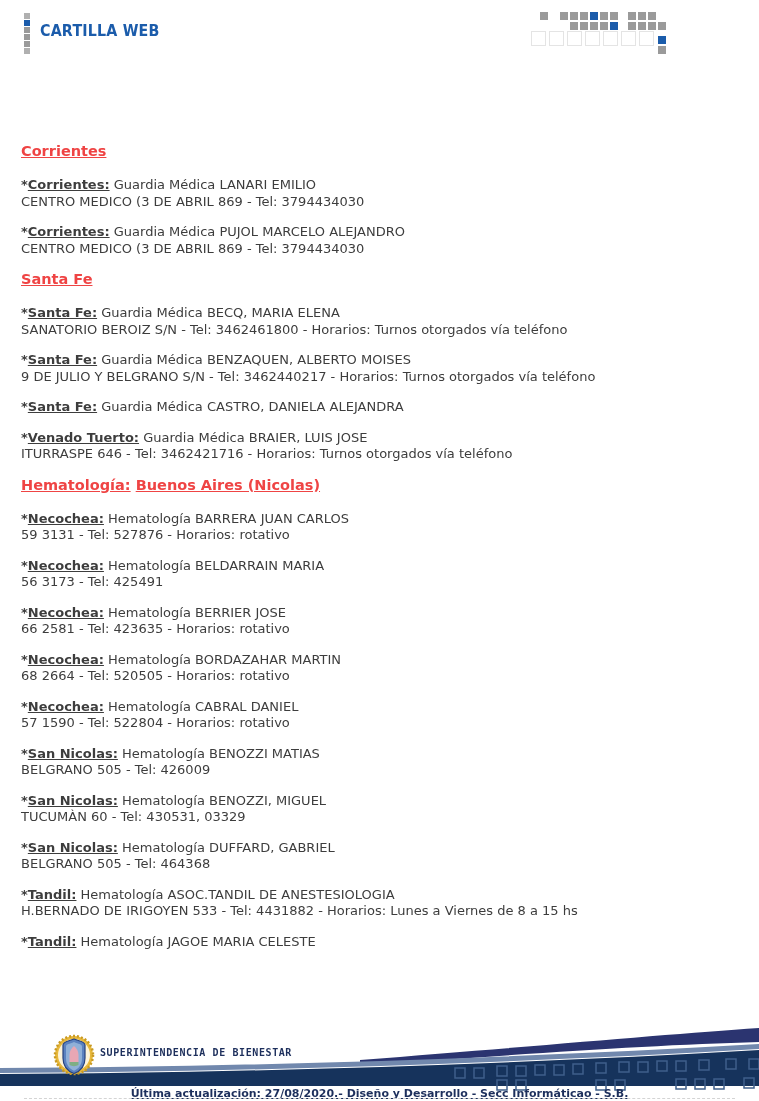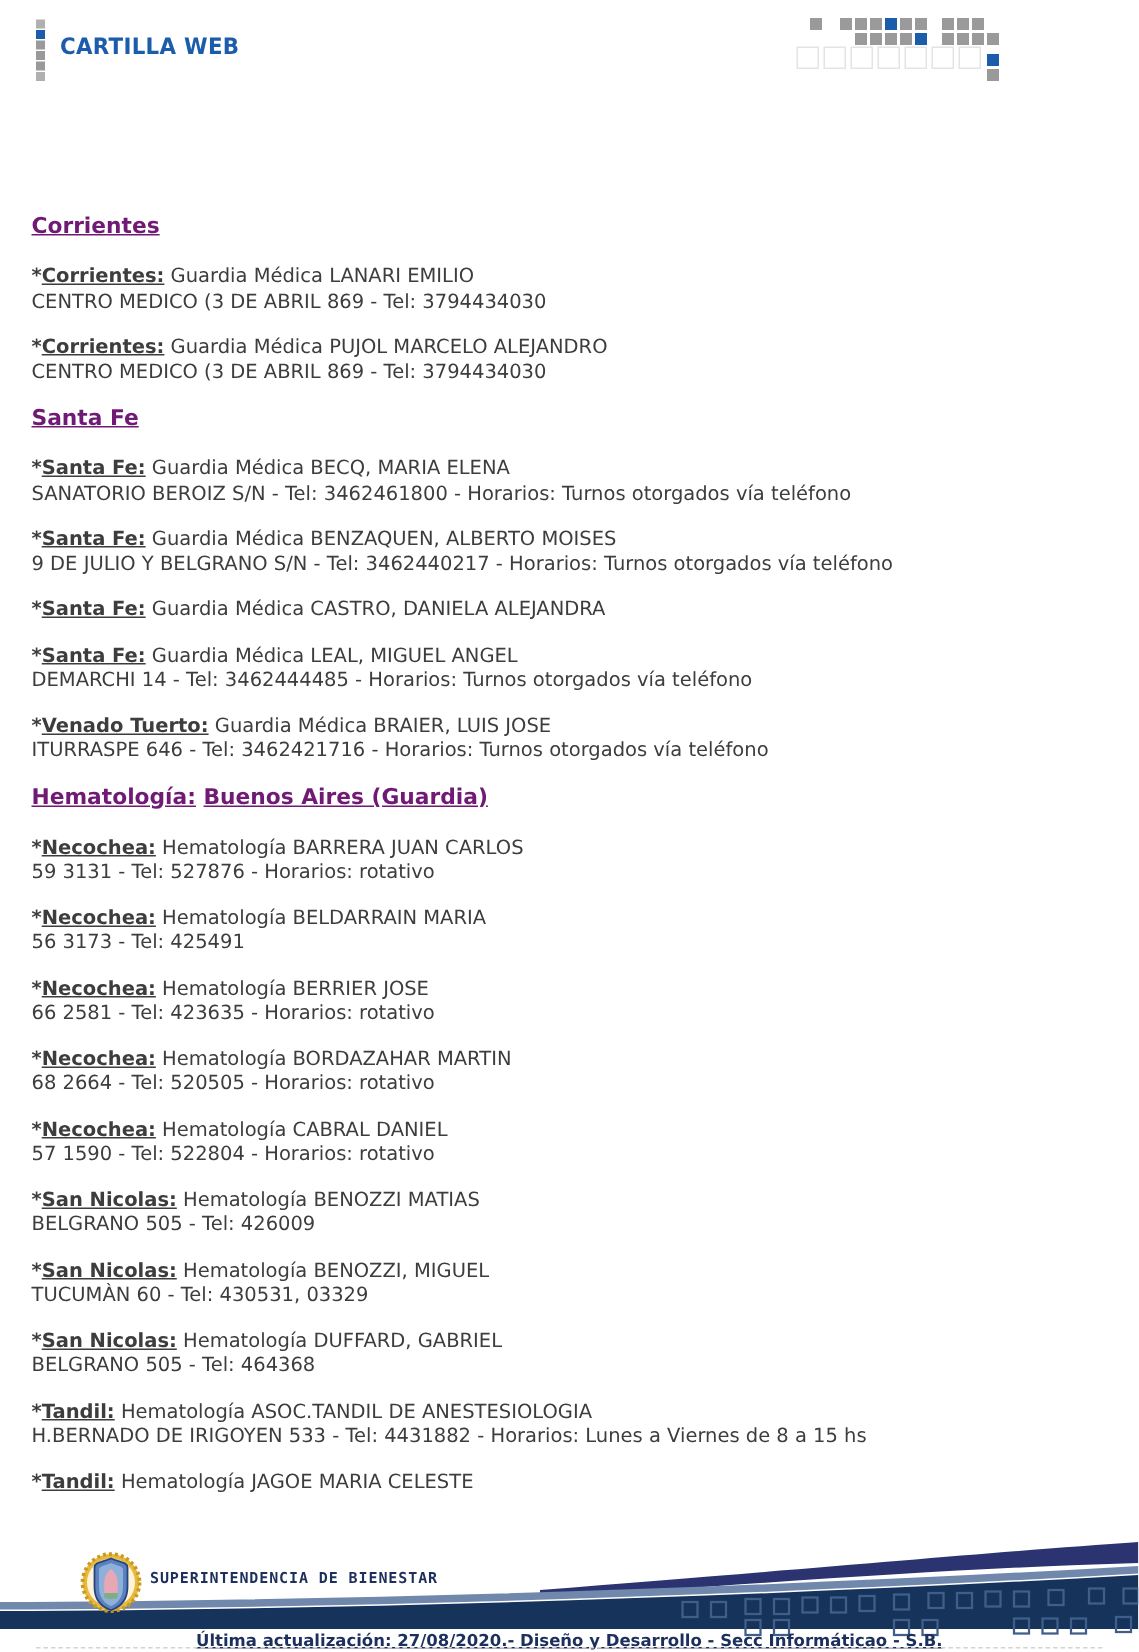--- a/index.html
+++ b/index.html
@@ -22,21 +22,21 @@
     transform:scaleX(0.95); transform-origin:left center; white-space:nowrap;
   }
   .mosaic { position:absolute; right:0; top:0; width:135px; height:58px; }
   .m { position:absolute; width:8px; height:8px; background:#9a9a9a; }
   .m.b { background:#1b5cab; }
   .m.o { width:15px; height:15px; background:transparent; border:1px solid #e4e4e4; }
 
   
   .content { position:absolute; left:21px; top:143px; width:718px; }
   .sect-block h2 {
-    font-size:14.5px; font-weight:bold; color:#701a75;
+    font-size:14.5px; font-weight:bold; color:#ef4444;
     margin:14px 0 18px 0; line-height:16px;
   }
   .sect-block:first-child h2 { margin-top:0; }
   .hpart { text-decoration:underline; cursor:pointer; }
   .hpart + .hsp { text-decoration:none; }
   .entry { font-size:13px; color:#3d3d3d; line-height:16.5px; margin-bottom:14px; }
   .entry .star { font-weight:bold; }
   .entry .loc { font-weight:bold; text-decoration:underline;text-align:right; }
 
   
@@ -126,30 +126,26 @@
         <div class="l2">SANATORIO BEROIZ S/N - Tel: 3462461800 - Horarios: Turnos otorgados vía teléfono</div>
       </div>
       <div class="entry">
         <div class="l1"><span class="star">*</span><span class="loc">Santa Fe:</span> Guardia Médica BENZAQUEN, ALBERTO MOISES</div>
         <div class="l2">9 DE JULIO Y BELGRANO S/N - Tel: 3462440217 - Horarios: Turnos otorgados vía teléfono</div>
       </div>
       <div class="entry">
         <div class="l1"><span class="star">*</span><span class="loc">Santa Fe:</span> Guardia Médica CASTRO, DANIELA ALEJANDRA</div>
       </div>
       <div class="entry">
-        <div class="l1"><span class="star">*</span><span class="loc">Santa Fe:</span> Guardia Médica LEAL, MIGUEL ANGEL</div>
-        <div class="l2">DEMARCHI 14 - Tel: 3462444485 - Horarios: Turnos otorgados vía teléfono</div>
-      </div>
-      <div class="entry">
         <div class="l1"><span class="star">*</span><span class="loc">Venado Tuerto:</span> Guardia Médica BRAIER, LUIS JOSE</div>
         <div class="l2">ITURRASPE 646 - Tel: 3462421716 - Horarios: Turnos otorgados vía teléfono</div>
       </div>
     </section>
     <section class="sect-block">
-      <h2><span class="hpart">Hematología:</span><span class="hsp"> </span><span class="hpart">Buenos Aires (Guardia)</span></h2>
+      <h2><span class="hpart">Hematología:</span><span class="hsp"> </span><span class="hpart">Buenos Aires (Nicolas)</span></h2>
       <div class="entry">
         <div class="l1"><span class="star">*</span><span class="loc">Necochea:</span> Hematología BARRERA JUAN CARLOS</div>
         <div class="l2">59 3131 - Tel: 527876 - Horarios: rotativo</div>
       </div>
       <div class="entry">
         <div class="l1"><span class="star">*</span><span class="loc">Necochea:</span> Hematología BELDARRAIN MARIA</div>
         <div class="l2">56 3173 - Tel: 425491</div>
       </div>
       <div class="entry">
         <div class="l1"><span class="star">*</span><span class="loc">Necochea:</span> Hematología BERRIER JOSE</div>

